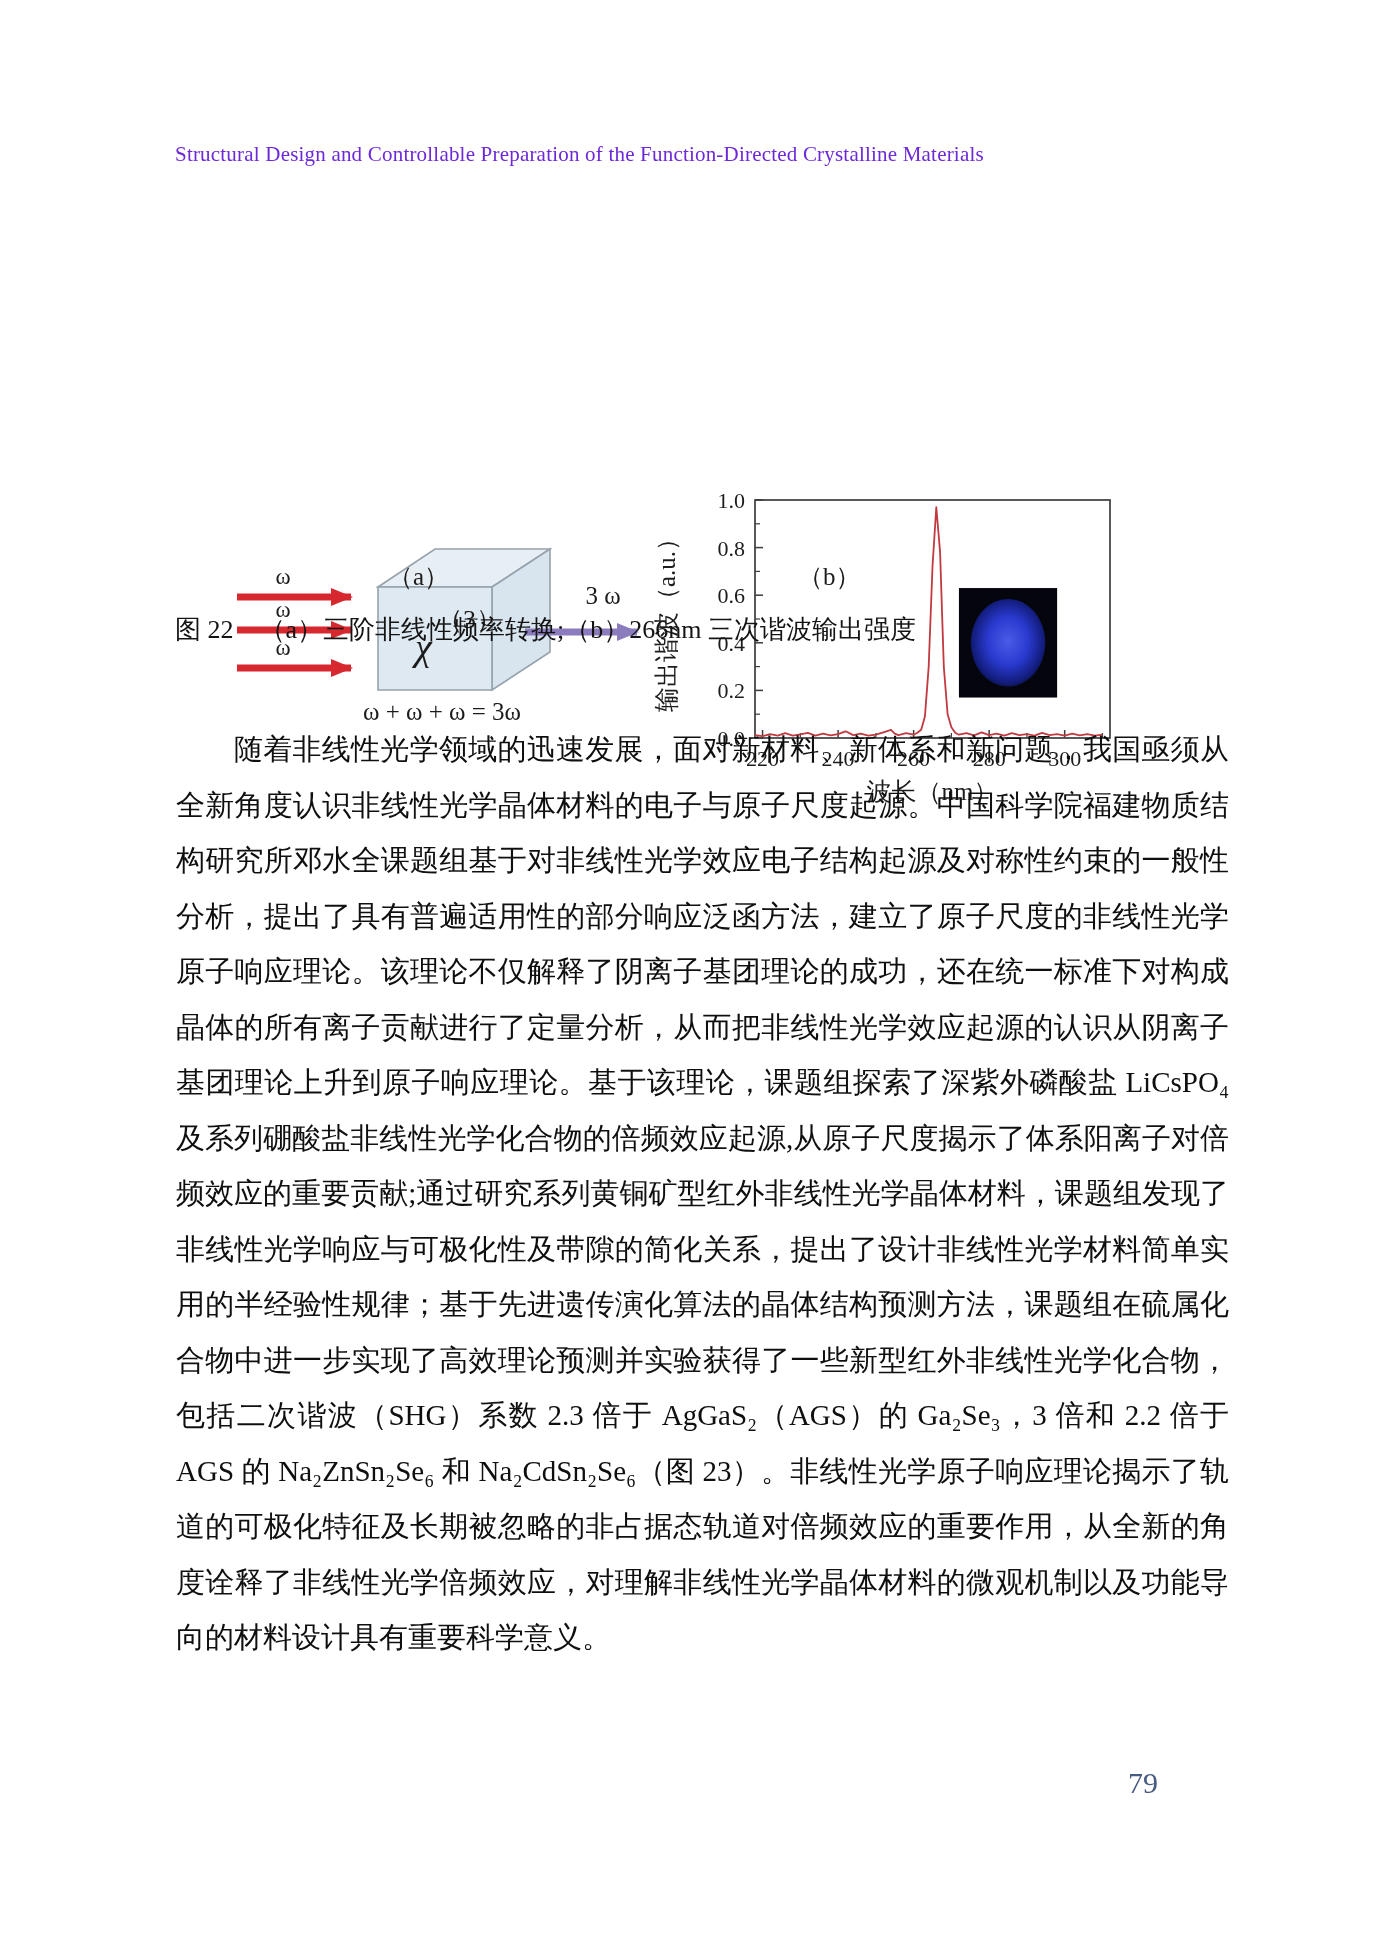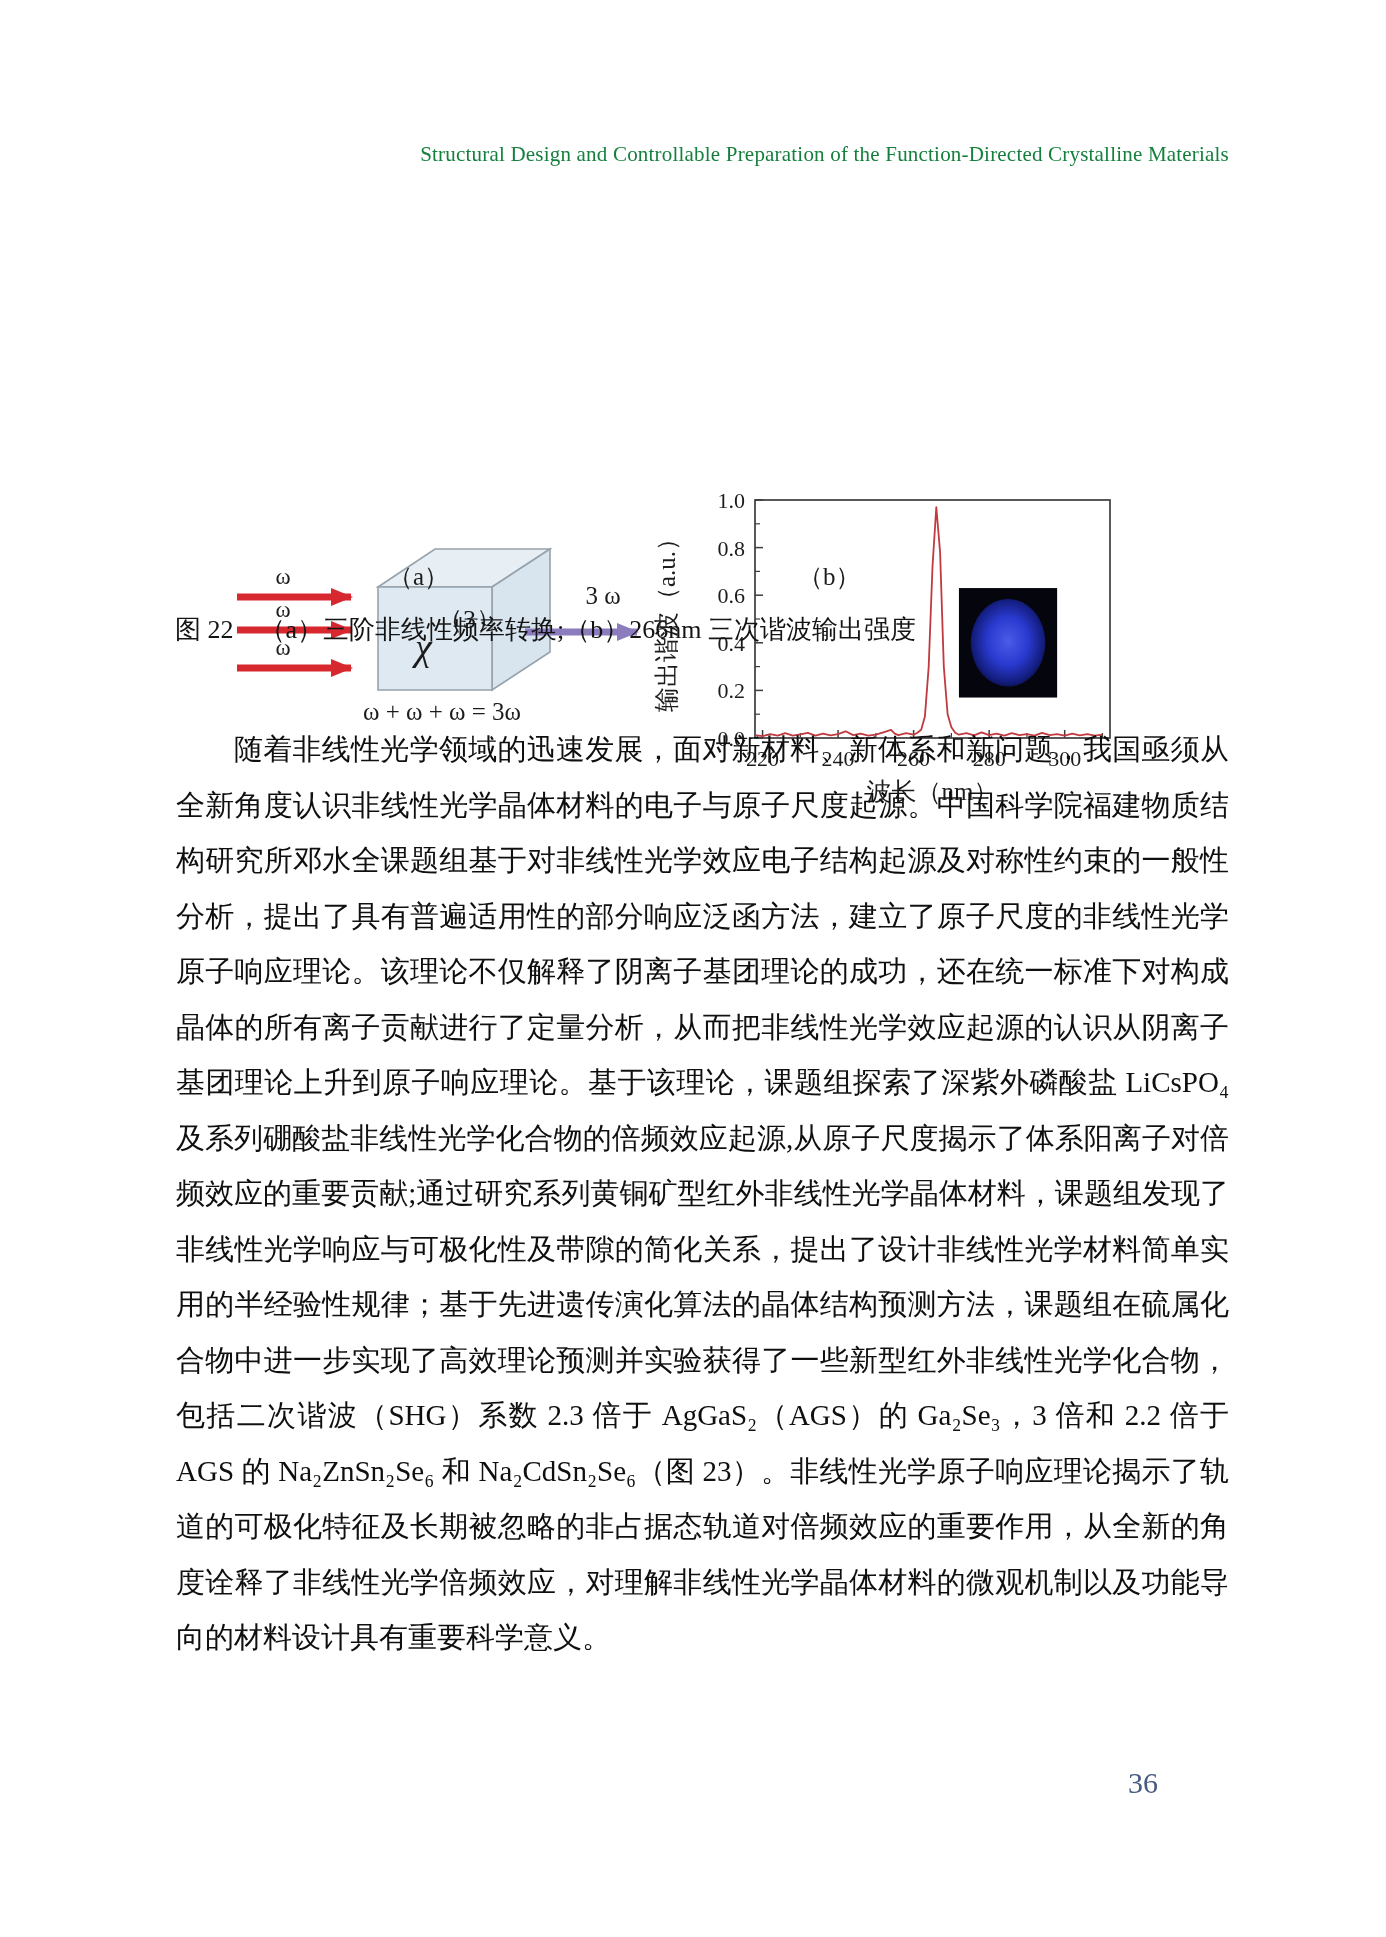--- a/index.html
+++ b/index.html
@@ -7,22 +7,22 @@
     position:relative;
     width:1386px;height:1937px;
     margin:0 auto;
     background:#ffffff;
     font-family:"Liberation Serif","DejaVu Serif",serif;
     color:#111;
     overflow:hidden;
   }
   .running-header{
     position:absolute;top:142px;left:175px;width:1054px;
-    text-align:right;
-    font-size:21px;color:#15803d;letter-spacing:0.2px;
+    text-align:left;
+    font-size:21px;color:#6d28d9;letter-spacing:0.2px;
     white-space:nowrap;
   }
   .figure-area{position:absolute;top:230px;left:0;width:1386px;height:430px;}
   .panel-a-svg{position:absolute;left:225px;top:312px;}
   .panel-b-svg{position:absolute;left:645px;top:250px;}
   .sublabel{
     position:absolute;top:560px;
     font-size:25px;color:#1c1c1c;
   }
   .sublabel.a{left:388px;}
@@ -136,15 +136,15 @@
 
   <div class="sublabel a">（a）</div>
   <div class="sublabel b">（b）</div>
 
   <div class="figure-caption">图 22　（a）三阶非线性频率转换;（b）266nm 三次谐波输出强度</div>
 
   <div class="body-text">
     <p>随着非线性光学领域的迅速发展，面对新材料、新体系和新问题，我国亟须从全新角度认识非线性光学晶体材料的电子与原子尺度起源。中国科学院福建物质结构研究所邓水全课题组基于对非线性光学效应电子结构起源及对称性约束的一般性分析，提出了具有普遍适用性的部分响应泛函方法，建立了原子尺度的非线性光学原子响应理论。该理论不仅解释了阴离子基团理论的成功，还在统一标准下对构成晶体的所有离子贡献进行了定量分析，从而把非线性光学效应起源的认识从阴离子基团理论上升到原子响应理论。基于该理论，课题组探索了深紫外磷酸盐 LiCsPO₄ 及系列硼酸盐非线性光学化合物的倍频效应起源,从原子尺度揭示了体系阳离子对倍频效应的重要贡献;通过研究系列黄铜矿型红外非线性光学晶体材料，课题组发现了非线性光学响应与可极化性及带隙的简化关系，提出了设计非线性光学材料简单实用的半经验性规律；基于先进遗传演化算法的晶体结构预测方法，课题组在硫属化合物中进一步实现了高效理论预测并实验获得了一些新型红外非线性光学化合物，包括二次谐波（SHG）系数 2.3 倍于 AgGaS₂（AGS）的 Ga₂Se₃，3 倍和 2.2 倍于 AGS 的 Na₂ZnSn₂Se₆ 和 Na₂CdSn₂Se₆（图 23）。非线性光学原子响应理论揭示了轨道的可极化特征及长期被忽略的非占据态轨道对倍频效应的重要作用，从全新的角度诠释了非线性光学倍频效应，对理解非线性光学晶体材料的微观机制以及功能导向的材料设计具有重要科学意义。</p>
   </div>
 
-  <div class="page-number">36</div>
+  <div class="page-number">79</div>
 
 </div>
 
 </body></html>

